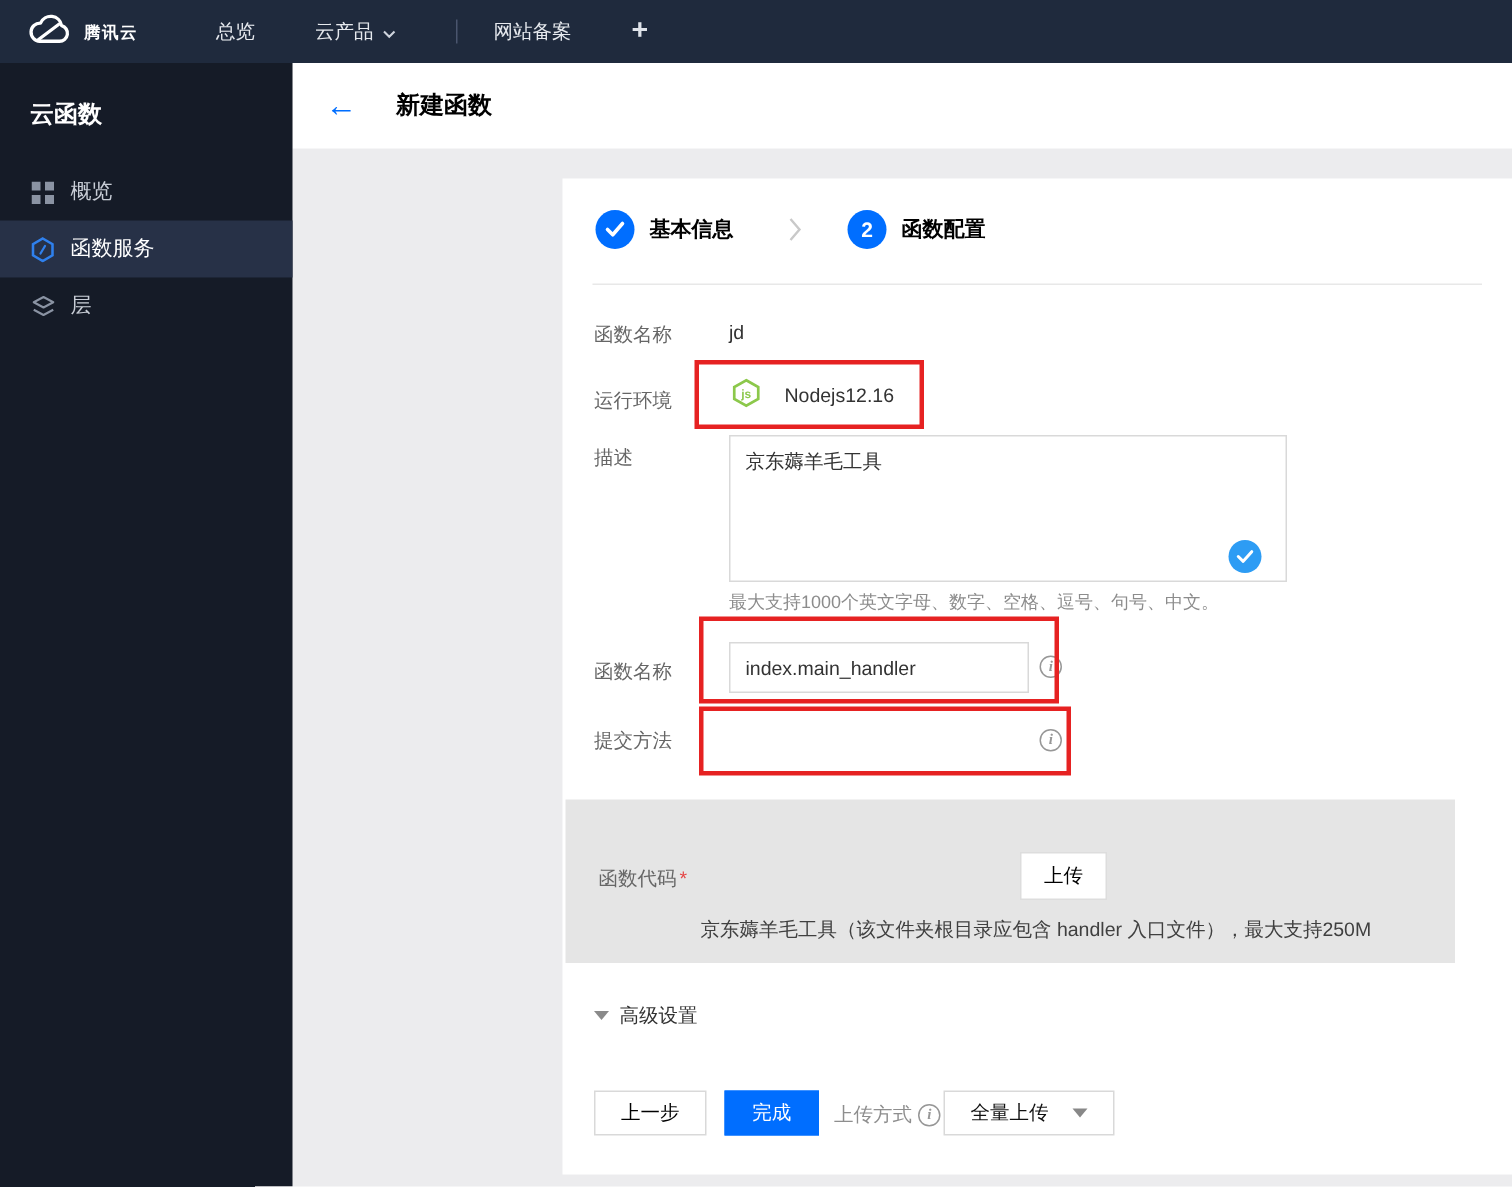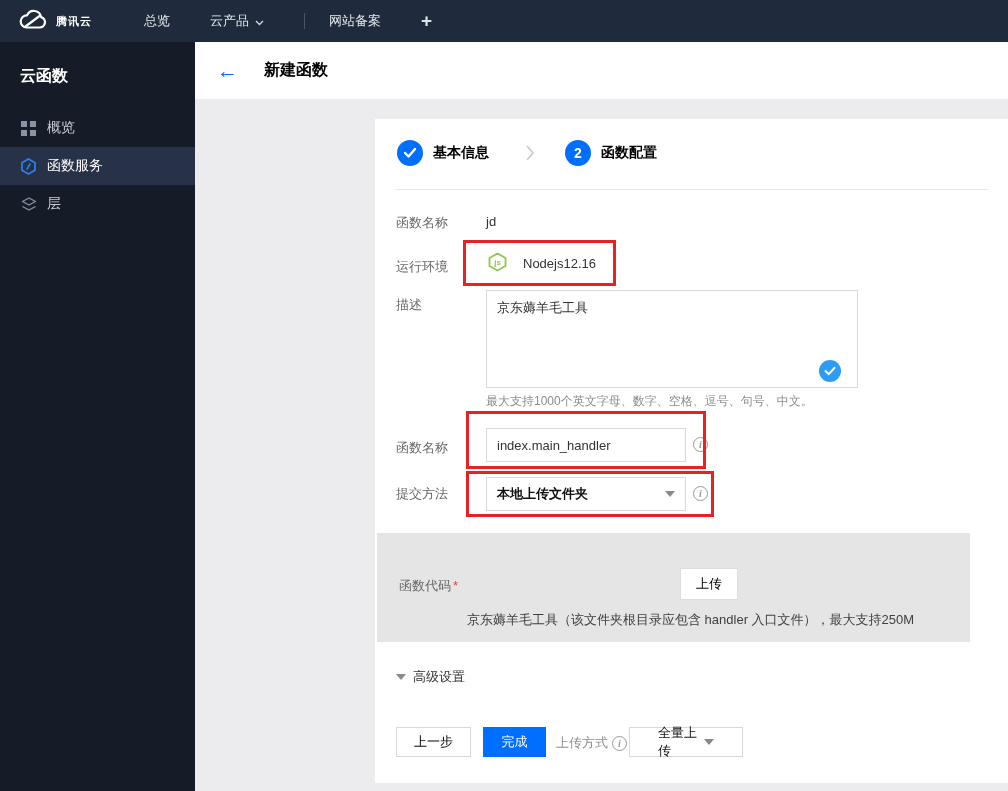--- a/index.html
+++ b/index.html
@@ -95,21 +95,21 @@
   }
   .hint-dark { color:#404040; font-size:13px; white-space:nowrap; }
   .adv-toggle { display:flex; align-items:center; cursor:pointer; }
   .tri-down { width:0; height:0; border-left:5px solid transparent; border-right:5px solid transparent; border-top:6px solid #8a8a8a; margin-right:7px; }
   .btn { display:flex; align-items:center; justify-content:center; font-size:13px; cursor:pointer; }
   .btn-default { background:#fff; border:1px solid #d9d9d9; color:#000; }
   .btn-primary { background:#006eff; border:1px solid #006eff; color:#fff; }
   .upload-mode-label { display:flex; align-items:center; color:#8e8e8e; font-size:13px; }
   .mode-select {
     left:254px; top:608px; width:114px; height:30px; border:1px solid #d9d9d9;
-    display:flex; align-items:center; padding:0 28px; cursor:pointer; background:#fff;
+    display:flex; align-items:center; padding:0 17px; cursor:pointer; background:#fff;
   }
   .mode-select .sel-text { flex:1; color:#111; }
 </style>
 </head>
 <body>
 
 <div class="topbar">
   <div class="brand">
     <span>
       <svg width="30" height="22" viewBox="0 0 30 22">
@@ -223,24 +223,20 @@
         <polyline points="1.5,5 4.8,8.2 10.5,1.8" fill="none" stroke="#fff" stroke-width="2" stroke-linecap="round" stroke-linejoin="round"></polyline>
       </svg>
   </div>
   <div class="abs hint-light" style="left:111px; top:274px;">最大支持1000个英文字母、数字、空格、逗号、句号、中文。</div>
 
   <div class="abs form-label" style="top:320px;">函数名称</div>
   <input class="text-input" style="left: 111px; top: 309px;" type="text" value="index.main_handler">
   <span class="abs info-icon" style="left:318px; top:318px;">i</span>
 
   <div class="abs form-label" style="top:366px;">提交方法</div>
-  <div class="abs select-box">
-    <span class="sel-text">本地上传文件夹</span>
-    <span class="caret-down"></span>
-  </div>
   <span class="abs info-icon" style="left:318px; top:367px;">i</span>
 
   <div class="abs code-section">
     <div class="abs form-label" style="left:22px; top:44px;">
       <span>函数代码</span><span class="req">*</span>
     </div>
     <button class="upload-btn">上传</button>
     <div class="abs hint-dark" style="left:90px; top:78px;">京东薅羊毛工具（该文件夹根目录应包含 handler 入口文件），最大支持250M</div>
   </div>
 

